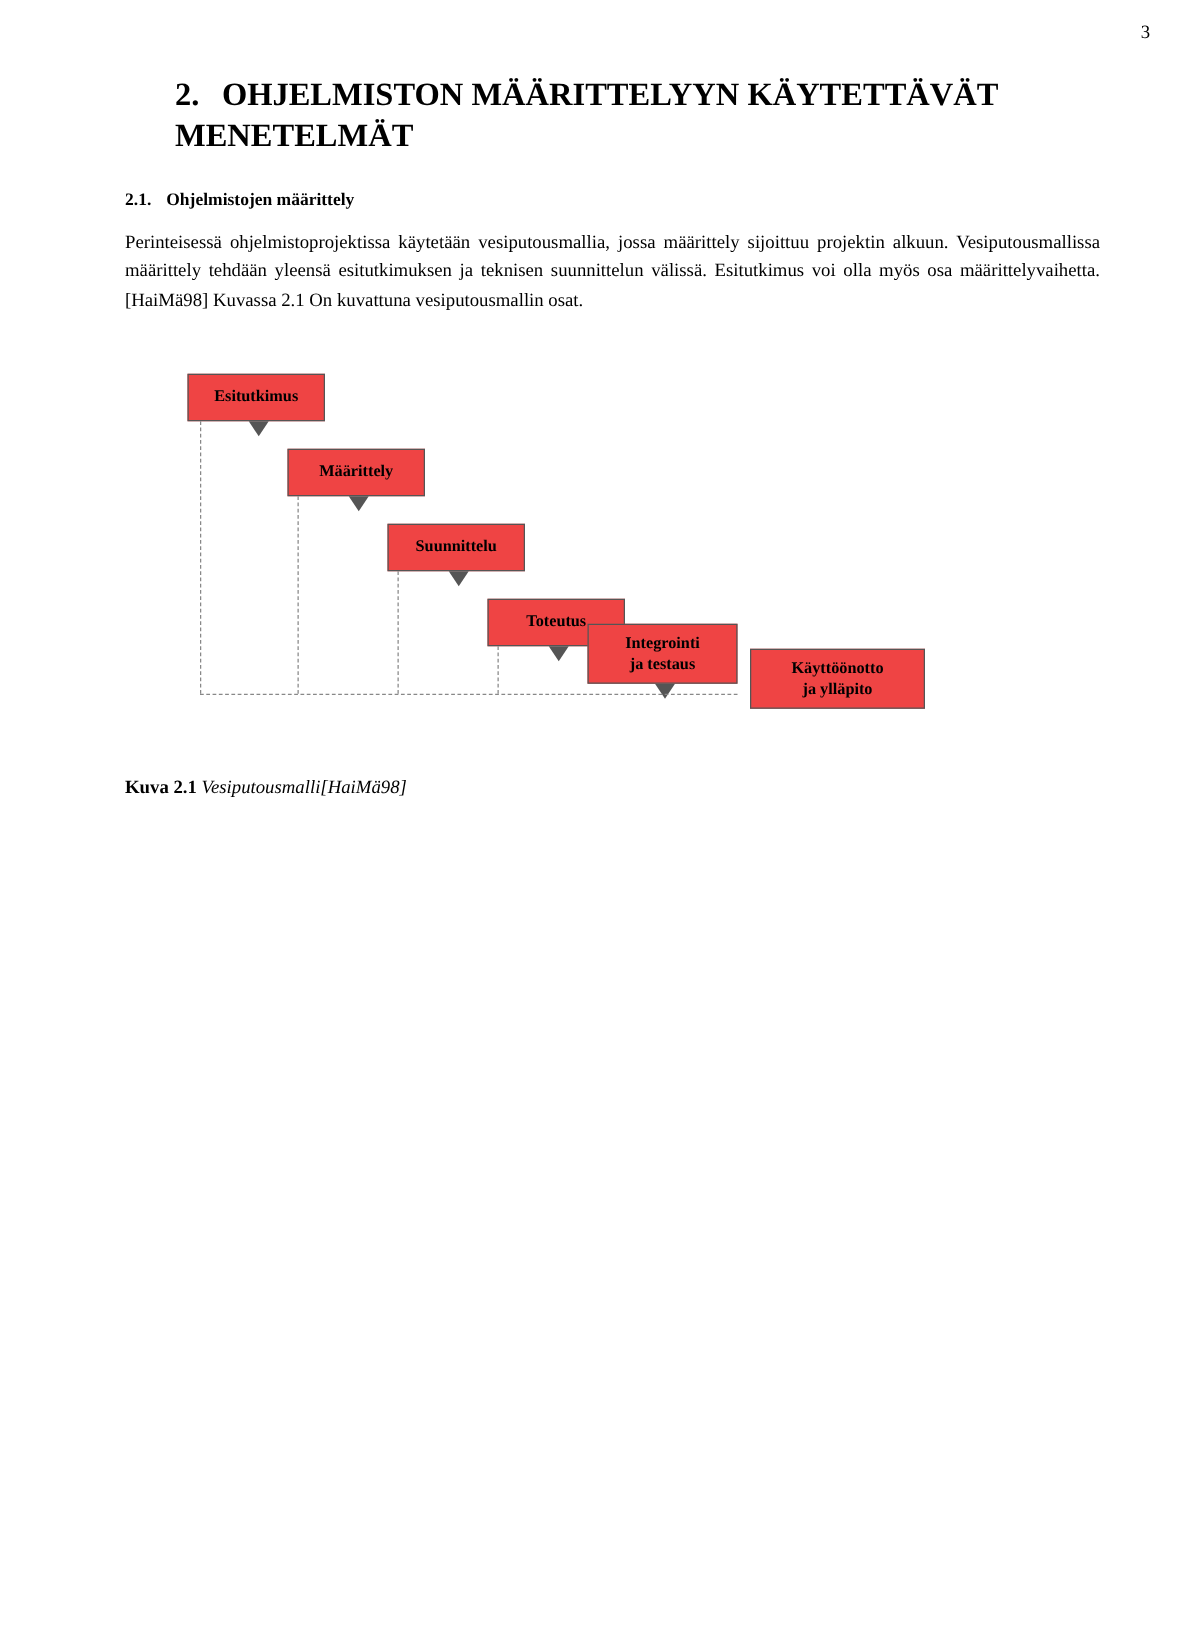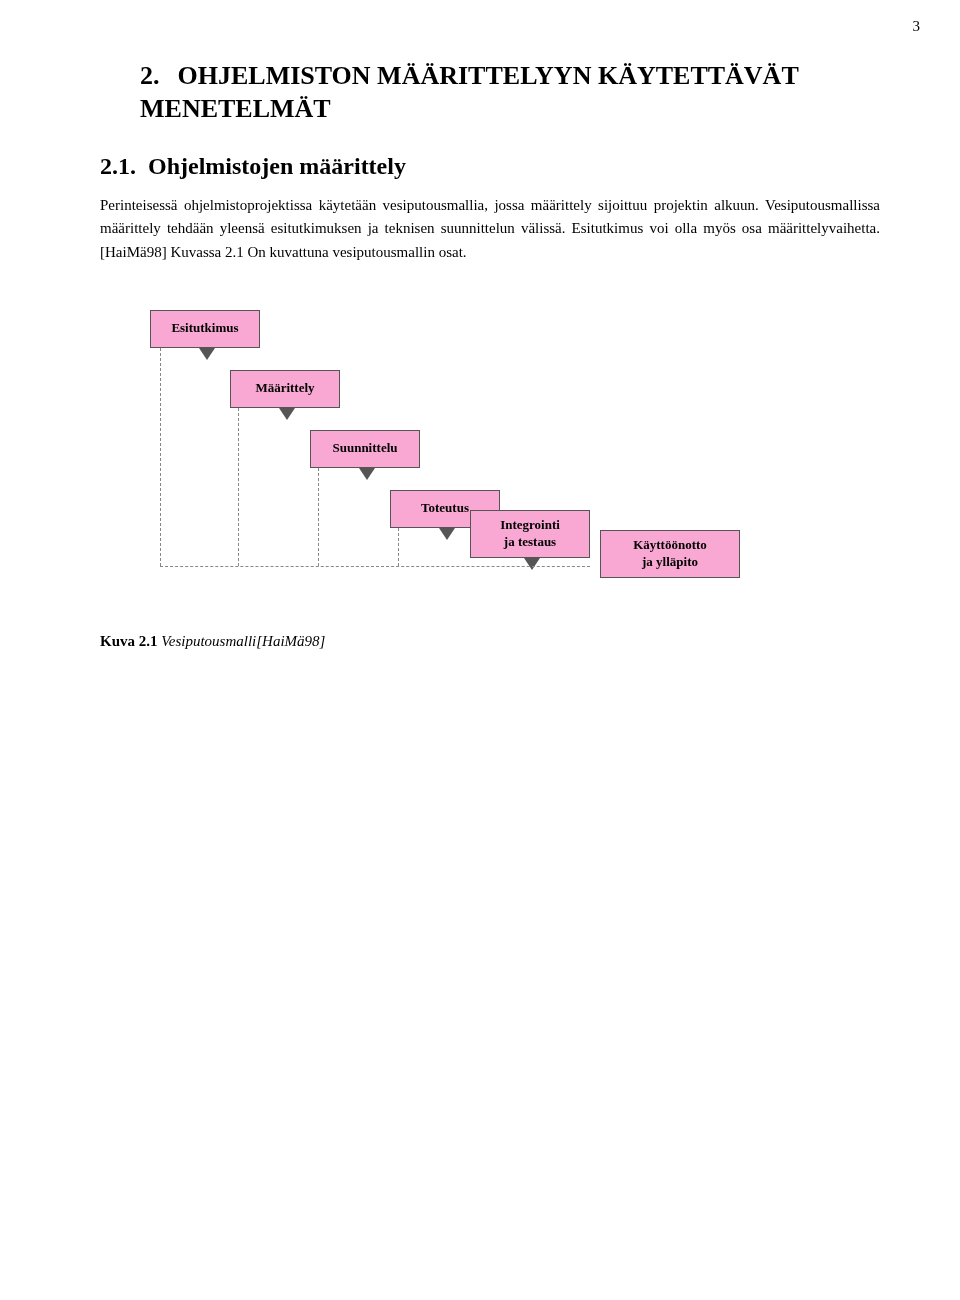--- a/index.html
+++ b/index.html
@@ -31,37 +31,37 @@
     }
     .chapter-number {
       margin-right: 18px;
     }
     p {
       text-align: justify;
       line-height: 1.55;
       margin-bottom: 14px;
     }
     h2.section-title {
-      font-size: 24px;
+      font-size: 14px;
       font-weight: bold;
       margin-top: 28px;
       margin-bottom: 14px;
     }
     .section-number {
       margin-right: 12px;
     }
     .diagram-container {
       margin: 36px auto 10px auto;
       width: 680px;
       position: relative;
       height: 320px;
     }
     .diagram-box {
       position: absolute;
-      background: #f9a8d4;
+      background: #ef4444;
       border: 1.5px solid #555;
       font-size: 13px;
       font-weight: bold;
       text-align: center;
       display: flex;
       align-items: center;
       justify-content: center;
       padding: 6px 3px;
       line-height: 1.3;
     }

